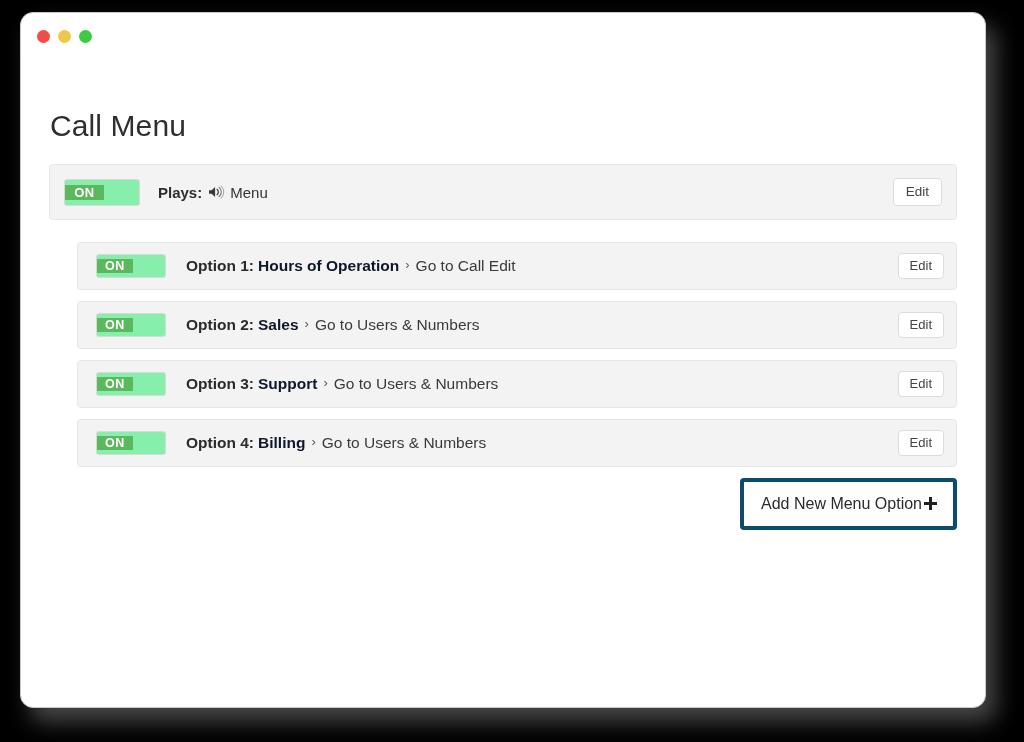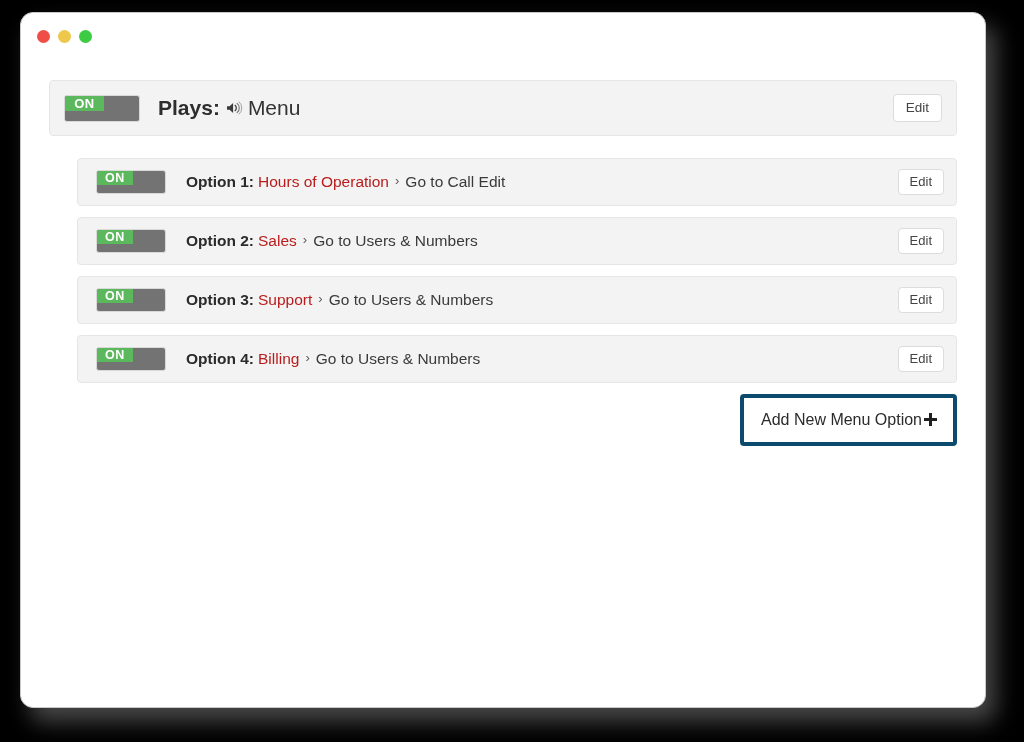--- a/index.html
+++ b/index.html
@@ -86,24 +86,24 @@
     display: flex;
     align-items: center;
     padding: 0 12px 0 18px;
     box-sizing: border-box;
     margin-bottom: 11px;
   }
 
   
   .toggle {
     display: inline-flex;
-    align-items: flex-start;
+    align-items: center;
     border: 1px solid #d9d9d9;
     border-radius: 3px;
-    background: #737373;
+    background: #86efac;
     overflow: hidden;
     height: 24px;
     width: 70px;
     flex: none;
     box-sizing: border-box;
   }
   .toggle .on-part {
     background: #5cb85c;
     color: #ffffff;
     font-size: 12.5px;
@@ -119,21 +119,21 @@
     background: #ffffff;
     flex: 1;
   }
 
   .toggle-lg { height: 27px; width: 76px; }
   .toggle-lg .on-part { width: 39px; font-size: 13px; }
 
   
   .plays-text {
     margin-left: 18px;
-    font-size: 21px;
+    font-size: 15px;
     color: #333333;
     display: flex;
     align-items: center;
     white-space: nowrap;
   }
   .plays-label {
     font-weight: 700;
     color: #2e2e2e;
     margin-right: 5px;
   }
@@ -152,21 +152,21 @@
     color: #3a3a3a;
     white-space: nowrap;
     display: flex;
     align-items: flex-start;
   }
   .opt-label {
     font-weight: 700;
     color: #2b2b2b;
     margin-right: 4px;
   }
-  .opt-name { color: #b91c1c; }
+  .opt-name { color: #0f172a; font-weight: bold; }
   .chevron-sep {
     margin: 0 6px;
     color: #5a5a5a;
     font-size: 13px;
     font-weight: 300;
   }
   .opt-dest { color: #3a3a3a; }
 
   .spacer { flex: 1; }
 
@@ -219,20 +219,21 @@
 <div class="window">
 
   <div class="titlebar">
     <div class="dot dot-close"></div>
     <div class="dot dot-min"></div>
     <div class="dot dot-max"></div>
   </div>
 
   <div class="content">
 
+    <h1 class="page-title">Call Menu</h1>
 
     <div class="plays-card">
       <div class="toggle toggle-lg">
         <div class="on-part">ON</div>
         <div class="knob-part"></div>
       </div>
       <div class="plays-text">
         <span class="plays-label">Plays:</span>
         <span class="speaker-icon">
           <svg width="17" height="14" viewBox="0 0 17 14" aria-hidden="true">

